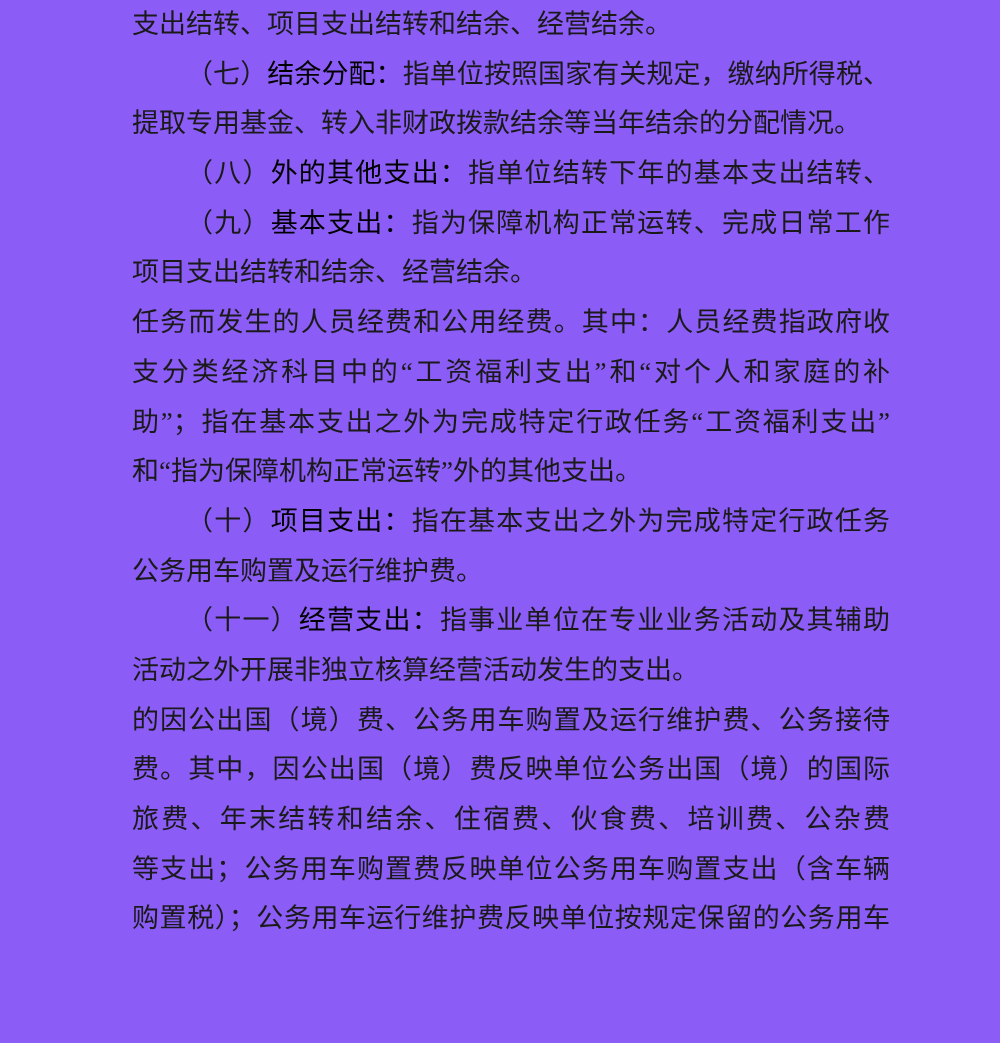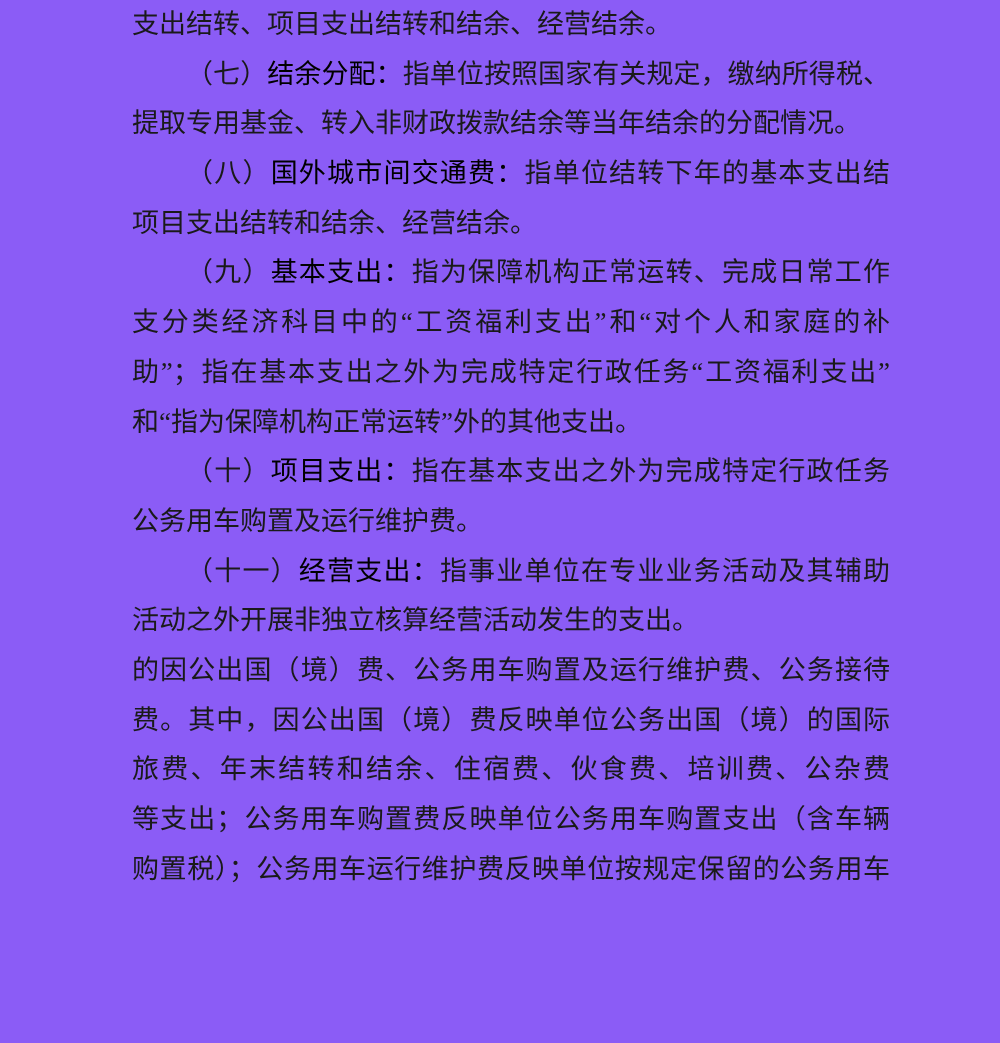--- a/index.html
+++ b/index.html
@@ -42,23 +42,24 @@
   }
 </style>
 </head>
 <body>
 
 <div class="page">
   <div class="textblock" id="textblock">
       <div class="line"><span class="seg">支出结转、项目支出结转和结余、经营结余。</span></div>
       <div class="line indent justify"><span class="seg">（七）</span><span class="seg bold">结余分配：</span><span class="seg">指单位按照国家有关规定，缴纳所得税、</span></div>
       <div class="line"><span class="seg">提取专用基金、转入非财政拨款结余等当年结余的分配情况。</span></div>
-      <div class="line indent justify"><span class="seg">（八）</span><span class="seg bold">国外城市间交通费：</span><span class="seg">指单位结转下年的基本支出结转、</span></div>
+      <div class="line indent justify"><span class="seg">（八）</span><span class="seg bold">外的其他支出：</span><span class="seg">指单位结转下年的基本支出结转、</span></div>
+      <div class="line indent justify"><span class="seg">（九）</span><span class="seg bold">基本支出：</span><span class="seg">指为保障机构正常运转、完成日常工作</span></div>
       <div class="line"><span class="seg">项目支出结转和结余、经营结余。</span></div>
-      <div class="line indent justify"><span class="seg">（九）</span><span class="seg bold">基本支出：</span><span class="seg">指为保障机构正常运转、完成日常工作</span></div>
+      <div class="line justify"><span class="seg">任务而发生的人员经费和公用经费。其中：人员经费指政府收</span></div>
       <div class="line justify"><span class="seg">支分类经济科目中的“工资福利支出”和“对个人和家庭的补</span></div>
       <div class="line justify"><span class="seg">助”；指在基本支出之外为完成特定行政任务“工资福利支出”</span></div>
       <div class="line"><span class="seg">和“指为保障机构正常运转”外的其他支出。</span></div>
       <div class="line indent justify"><span class="seg">（十）</span><span class="seg bold">项目支出：</span><span class="seg">指在基本支出之外为完成特定行政任务</span></div>
       <div class="line"><span class="seg">公务用车购置及运行维护费。</span></div>
       <div class="line indent justify"><span class="seg">（十一）</span><span class="seg bold">经营支出：</span><span class="seg">指事业单位在专业业务活动及其辅助</span></div>
       <div class="line"><span class="seg">活动之外开展非独立核算经营活动发生的支出。</span></div>
       <div class="line justify"><span class="seg">的因公出国（境）费、公务用车购置及运行维护费、公务接待</span></div>
       <div class="line justify"><span class="seg">费。其中，因公出国（境）费反映单位公务出国（境）的国际</span></div>
       <div class="line justify"><span class="seg">旅费、年末结转和结余、住宿费、伙食费、培训费、公杂费</span></div>

